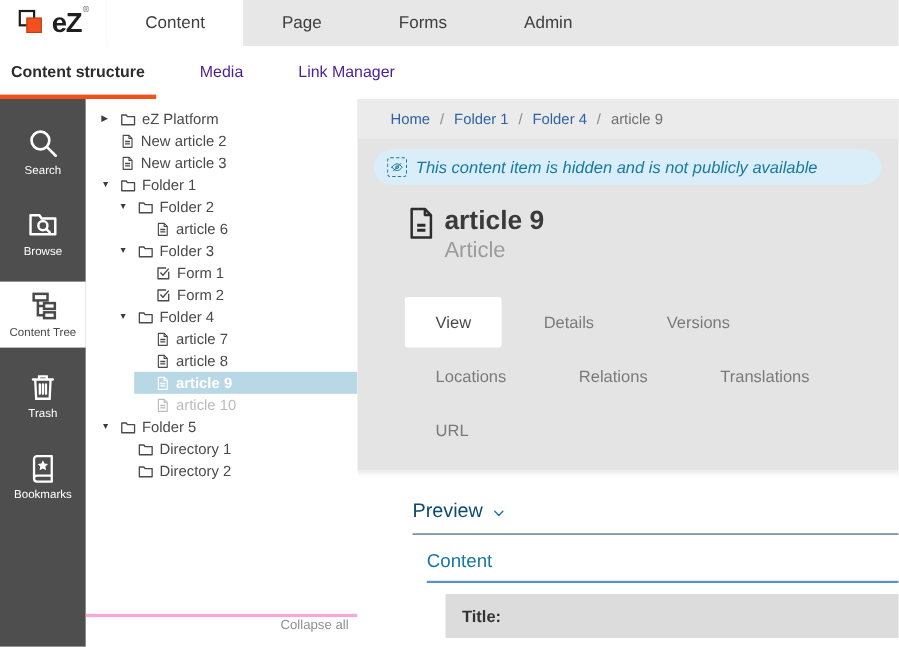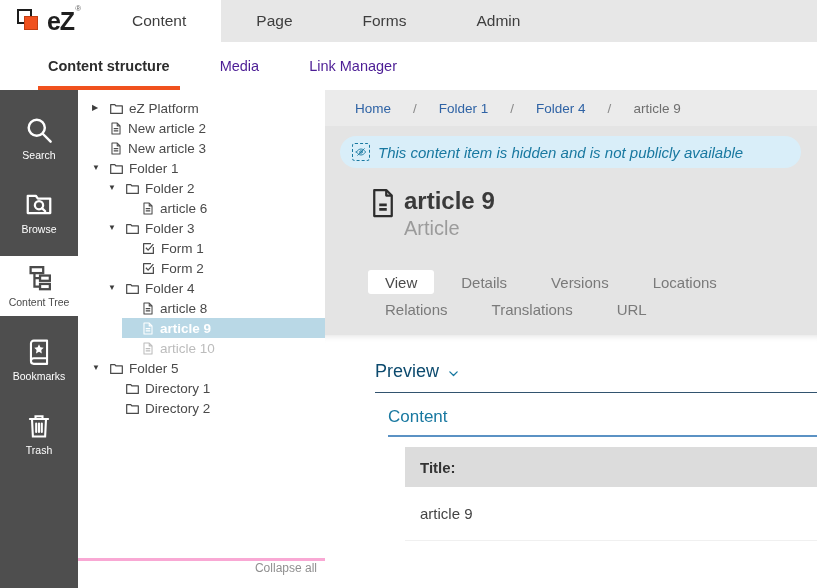--- a/index.html
+++ b/index.html
@@ -16,21 +16,21 @@
   .logo-mark { position:relative; width:28px; height:28px; flex:0 0 28px; }
   .sq-w { position:absolute; left:1px; top:2px; width:15px; height:15px; border:2.5px solid #1c1c1c; background:#fff; }
   .sq-o { position:absolute; left:8px; top:9px; width:14px; height:14px; background:#f0511e; border:1px solid #c23e12; }
   .logo-text { font-size:25px; font-weight:bold; color:#1f1f1f; letter-spacing:-1px; margin-left:3px; }
   .logo-reg { font-size:8px; color:#666; align-self:flex-start; margin:4px 0 0 1px; }
   .topnav { display:flex; }
   .topnav-item { padding:0 35px; display:flex; align-items:center; font-size:15.5px; color:#3e3e3e; cursor:pointer; }
   .topnav-item.active { background:#fff; }
 
   
-  .subnav { flex:0 0 48px; background:#fff; display:flex; align-items:stretch; padding-left:38px; gap:30px; }
+  .subnav { flex:0 0 48px; background:#fff; display:flex; align-items:stretch; gap:30px; }
   .subnav-item { display:flex; align-items:center; font-size:14.5px; color:#4c1d95; border-bottom:4px solid transparent; padding:4px 10px 0 10px; cursor:pointer; }
   .subnav-item.active { font-weight:bold; color:#2d2d2d; border-bottom-color:#f0511e; }
 
   
   .body { flex:1; display:flex; min-height:0; }
 
   
   .sidebar { flex:0 0 78px; width:78px; background:#4e4e4e; display:flex; flex-direction:column; padding-top:18px; }
   .side-item { height:60px; margin-bottom:14px; display:flex; flex-direction:column; align-items:center; justify-content:center; color:#fff; cursor:pointer; }
   .side-item.active { background:#fff; color:#4a4a4a; }
@@ -46,32 +46,32 @@
   .tree-inner { display:flex; align-items:center; flex:1; height:100%; gap:5px; padding-left:2px; min-width:0; }
   .expander { flex:0 0 12px; width:12px; font-size:8px; color:#3c3c3c; line-height:1; }
   .tree-row.selected .tree-inner { background:#b9d8e6; color:#fff; font-weight:bold; }
   .tree-row.hidden-item { color:#bcbcbc; }
   .tree-bottom { flex:0 0 30px; border-top:3px solid #f9a8d4; display:flex; align-items:flex-start; justify-content:flex-end; padding-right:8px; }
   .collapse-all { font-size:12px; color:#909090; cursor:pointer; }
 
   
   .main { flex:1; display:flex; flex-direction:column; min-width:0; }
   .main-header { background:#e4e4e4; }
-  .breadcrumb { height:36px; background:#ebebeb; display:flex; align-items:center; padding-left:30px; gap:22px; font-size:13.5px; }
+  .breadcrumb { height:36px; background:#ebebeb; display:flex; align-items:center; padding-left:30px; gap:9px; font-size:13.5px; }
   .crumb-link { color:#2f63a5; cursor:pointer; }
   .crumb-sep { color:#8a8a8a; }
   .crumb-current { color:#6f6f6f; }
   .notice { margin:10px 16px 0 15px; height:32px; background:#d9eef9; display:flex; align-items:center; gap:8px; padding-left:12px;border-radius:16px; }
   .notice-icon { width:18px; height:18px; border:1px dashed #1878a0; border-radius:3px; display:flex; align-items:center; justify-content:center; color:#1878a0; flex:0 0 18px; }
   .notice-text { font-style:italic; font-size:15px; color:#1878a0; }
   .title-block { margin:20px 0 0 45px; display:flex; gap:8px; color:#2d2d2d; }
   .page-title { font-size:24px; font-weight:bold; color:#3a3a3a; line-height:26px; }
   .page-type { font-size:20px; color:#9b9b9b; margin-top:3px; }
   .tabs { margin:30px 5px 0 43px; display:flex; flex-wrap:wrap; column-gap:10px; row-gap:3px; padding-bottom:14px; }
-  .tab { height:24px; display:flex; align-items:center; padding:0 17px; font-size:15px; color:#7a7a7a; cursor:pointer; border-radius:3px; }
+  .tab { height:46px; display:flex; align-items:center; padding:0 28px; font-size:15px; color:#7a7a7a; cursor:pointer; border-radius:3px; }
   .tab.active { background:#fff; color:#4a4a4a; }
 
   .main-content { flex:1; background:#fff; box-shadow:inset 0 7px 6px -6px rgba(0,0,0,0.12); padding:26px 0 0 50px; }
   .preview-head { display:flex; align-items:center; gap:8px; color:#0c4a6e; font-size:18px; border-bottom:1px solid #32536f; padding-bottom:10px; cursor:pointer; }
   .chev { display:inline-flex; color:#1878a0; margin-top:3px; }
   .content-section { margin:14px 0 0 13px; }
   .content-head { font-size:17px; color:#1878a0; border-bottom:2px solid #5b92c4; padding-bottom:8px; }
   .field { margin:10px 0 0 17px; }
   .field-label { height:40px; background:#dcdcdc; display:flex; align-items:center; padding-left:15px; font-size:15px; font-weight:bold; color:#333; }
   .field-value { height:54px; background:#fff; display:flex; align-items:center; padding-left:15px; font-size:15px; color:#444; border-bottom:1px solid #f0f0f0; }
@@ -132,36 +132,36 @@
               <rect x="3.2" y="1.8" width="7.2" height="3.4"></rect>
               <rect x="8.6" y="6.6" width="5.6" height="3"></rect>
               <rect x="8.6" y="11.4" width="5.6" height="3"></rect>
               <path d="M5.4 5.2v7.7h3.2M5.4 8.1h3.2"></path>
             </svg>
           </span>
           <span class="side-label">Content Tree</span>
         </div>
         <div class="side-item">
           <span class="icon">
+            <svg width="28" height="28" viewBox="0 0 16 16" fill="none" stroke="currentColor" stroke-width="1.2" stroke-linecap="round">
+              <path d="M2.8 4h10.4M6 4V2.4h4V4M4 4l.5 10h7l.5-10z"></path>
+              <path d="M6.4 6.6v4.8M8 6.6v4.8M9.6 6.6v4.8"></path>
+            </svg>
+          </span>
+          <span class="side-label">Trash</span>
+        </div>
+        <div class="side-item">
+          <span class="icon">
             <svg width="28" height="28" viewBox="0 0 16 16" fill="none" stroke="currentColor" stroke-width="1.2" stroke-linejoin="round">
               <path d="M3.4 13.2V3.1c0-.9.7-1.6 1.6-1.6h7.6v10.1H5c-.9 0-1.6.7-1.6 1.6s.7 1.6 1.6 1.6h7.6v-3.1"></path>
               <path fill="currentColor" stroke="none" d="M8 3.6l.8 1.7 1.9.3-1.4 1.3.3 1.9L8 7.9l-1.7.9.3-1.9-1.3-1.3 1.9-.3z"></path>
             </svg>
           </span>
           <span class="side-label">Bookmarks</span>
         </div>
-        <div class="side-item">
-          <span class="icon">
-            <svg width="28" height="28" viewBox="0 0 16 16" fill="none" stroke="currentColor" stroke-width="1.2" stroke-linecap="round">
-              <path d="M2.8 4h10.4M6 4V2.4h4V4M4 4l.5 10h7l.5-10z"></path>
-              <path d="M6.4 6.6v4.8M8 6.6v4.8M9.6 6.6v4.8"></path>
-            </svg>
-          </span>
-          <span class="side-label">Trash</span>
-        </div>
       </div>
 
     <div class="tree-panel">
       <div class="tree">
           <div class="tree-row">
             <span class="tree-indent" style="width: 12px;"></span>
             <span class="tree-inner">
               <span class="expander">▶</span>
               <span class="icon">
                 <svg width="15" height="15" viewBox="0 0 16 16" fill="none" stroke="currentColor" stroke-width="1.3" stroke-linejoin="round">
@@ -278,20 +278,34 @@
           <div class="tree-row">
             <span class="tree-indent" style="width: 28px;"></span>
             <span class="tree-inner">
               <span class="expander">▼</span>
               <span class="icon">
                 <svg width="15" height="15" viewBox="0 0 16 16" fill="none" stroke="currentColor" stroke-width="1.3" stroke-linejoin="round">
                   <path d="M1.8 13.2V3.8h4.4l1.1 1.5h6.9v7.9z"></path>
                 </svg>
               </span>
               <span class="tree-label">Folder 4</span>
+            </span>
+          </div>
+          <div class="tree-row">
+            <span class="tree-indent" style="width: 44px;"></span>
+            <span class="tree-inner">
+              <span class="expander"></span>
+              <span class="icon">
+                <svg width="14" height="15" viewBox="0 0 16 16" fill="none" stroke="currentColor" stroke-width="1.2" stroke-linejoin="round">
+                  <path d="M3.4 1.8h6l3.2 3.2v9.2H3.4z"></path>
+                  <path d="M9.4 1.8V5h3.2"></path>
+                  <path d="M5.4 8.2h5.2M5.4 10.6h5.2" stroke-width="1.4"></path>
+                </svg>
+              </span>
+              <span class="tree-label">article 7</span>
             </span>
           </div>
           <div class="tree-row">
             <span class="tree-indent" style="width: 44px;"></span>
             <span class="tree-inner">
               <span class="expander"></span>
               <span class="icon">
                 <svg width="14" height="15" viewBox="0 0 16 16" fill="none" stroke="currentColor" stroke-width="1.2" stroke-linejoin="round">
                   <path d="M3.4 1.8h6l3.2 3.2v9.2H3.4z"></path>
                   <path d="M9.4 1.8V5h3.2"></path>

